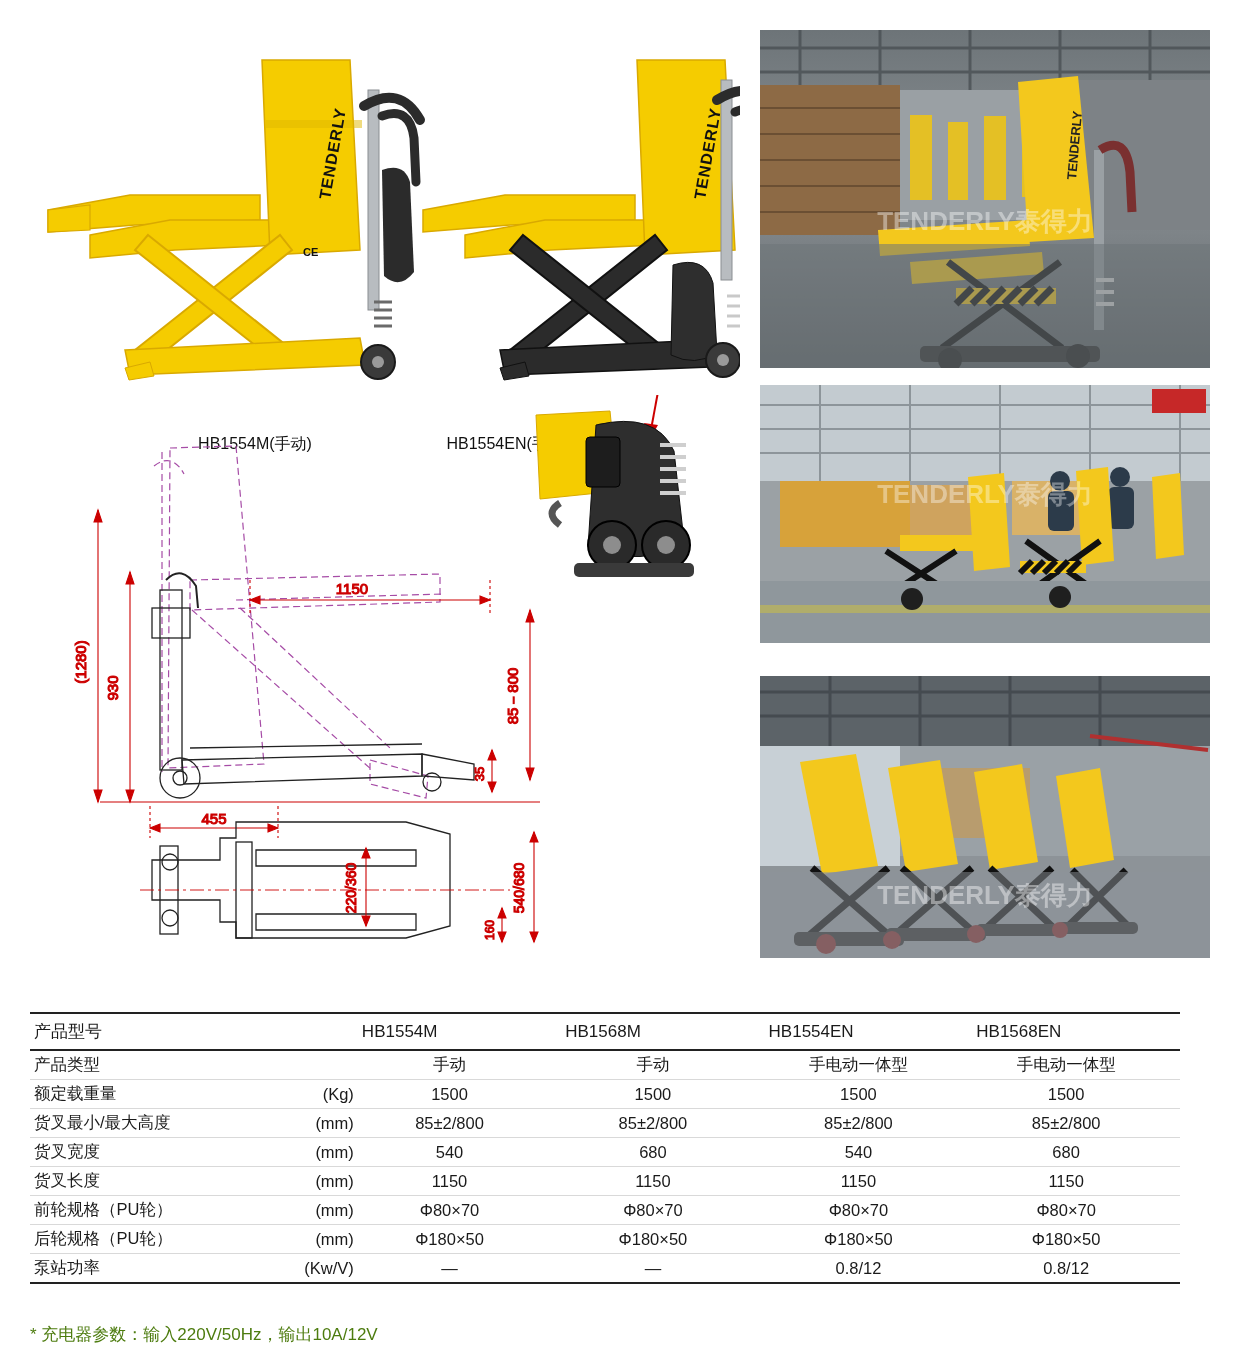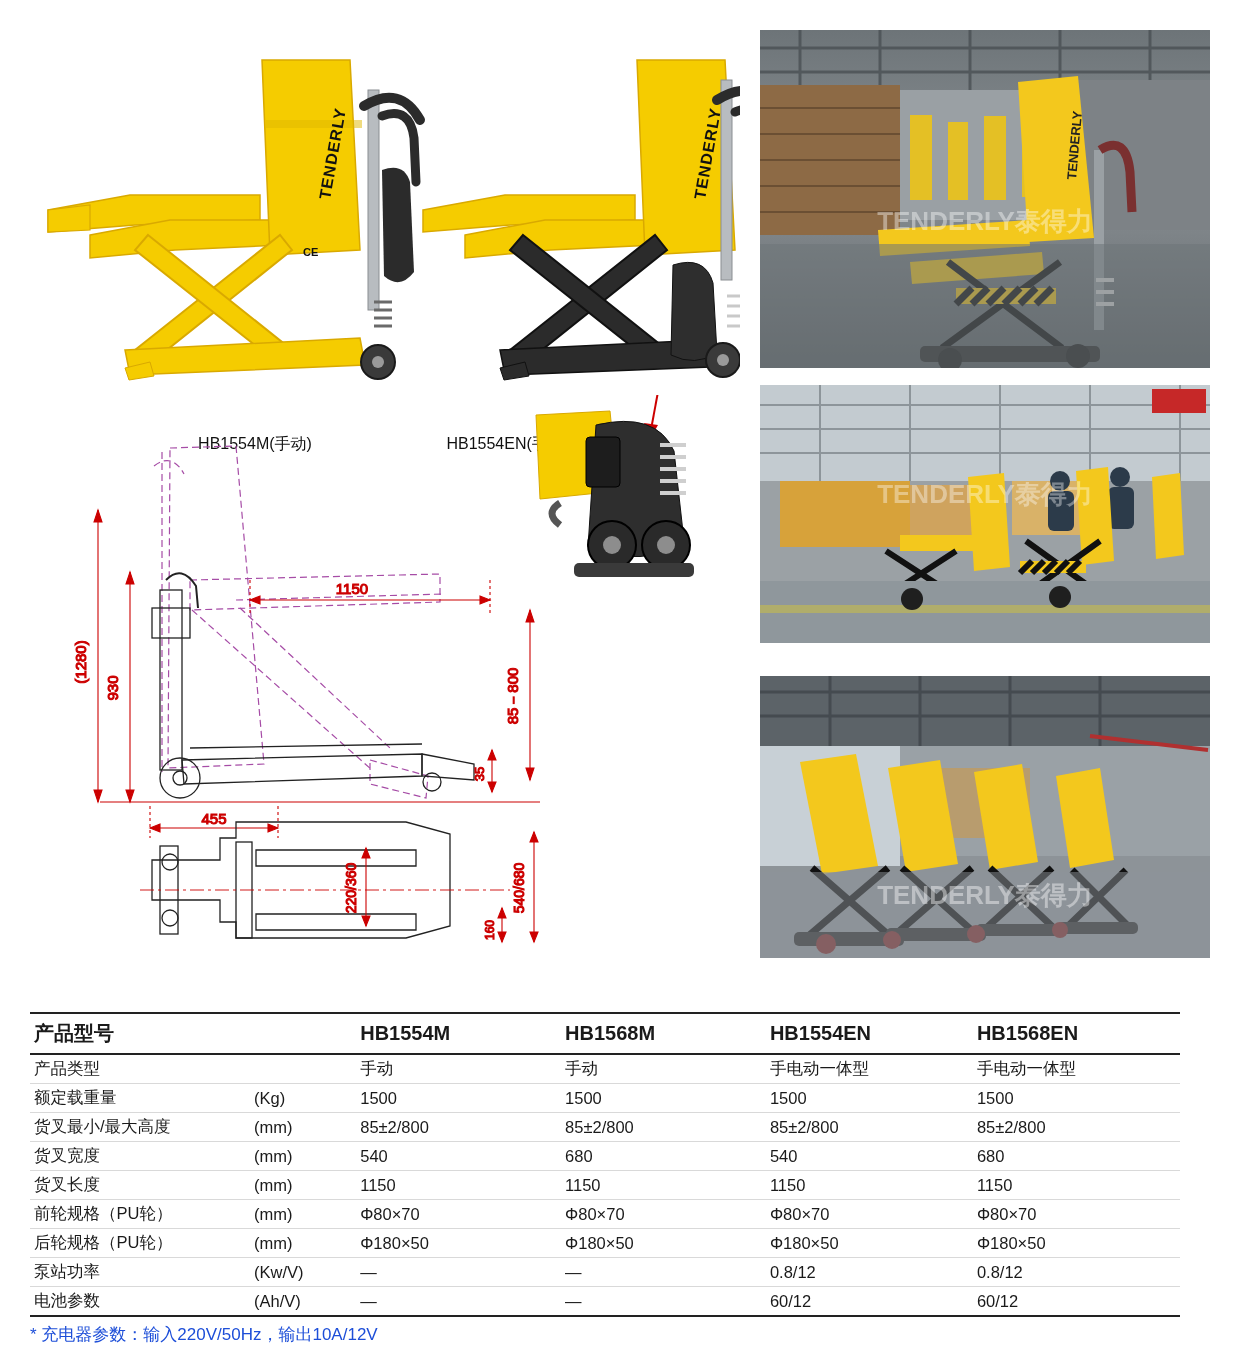--- a/index.html
+++ b/index.html
@@ -75,39 +75,39 @@
     font-size: 16.5px;
   }
   .spec-table td, .spec-table th {
     padding: 3px 4px;
     border-bottom: 1px solid #d9d9d9;
     white-space: nowrap;
   }
   .spec-table thead th {
     border-top: 2px solid #222;
     border-bottom: 2px solid #222;
-    font-weight: bold;
-    font-size: 20px;
+    font-weight: normal;
+    font-size: 17px;
     padding: 6px 4px;
   }
   .spec-table tbody tr:last-child td {
     border-bottom: 2px solid #222;
   }
   .col-name  { text-align: left;  width: 230px; }
-  .col-unit  { text-align: left; width: 110px; }
-  .col-val   { text-align: left; width: 198px; padding-right: 24px !important; }
+  .col-unit  { text-align: right; width: 110px; }
+  .col-val   { text-align: center; width: 198px; padding-right: 24px !important; }
   thead .col-val { text-align: left; }
   thead .col-unit { text-align: center; }
 
   .footnote {
     position: absolute;
     left: 30px;
     top: 1323px;
     font-size: 17px;
-    color: #1d4ed8;
+    color: #4d7c0f;
   }
 </style>
 </head>
 <body>
 
 <div class="top-area">
 
   <div class="prod-illus">
     <svg class="machine-svg" width="710" height="380" viewBox="0 0 710 380">
 
@@ -507,24 +507,16 @@
       <td class="col-val">Φ180×50</td>
     </tr>
     <tr>
       <td class="col-name">泵站功率</td>
       <td class="col-unit">(Kw/V)</td>
       <td class="col-val">—</td>
       <td class="col-val">—</td>
       <td class="col-val">0.8/12</td>
       <td class="col-val">0.8/12</td>
     </tr>
-    <tr>
-      <td class="col-name">电池参数</td>
-      <td class="col-unit">(Ah/V)</td>
-      <td class="col-val">—</td>
-      <td class="col-val">—</td>
-      <td class="col-val">60/12</td>
-      <td class="col-val">60/12</td>
-    </tr>
   </tbody>
 </table>
 
 <div class="footnote">* 充电器参数：输入220V/50Hz，输出10A/12V</div>
 
 </body></html>

